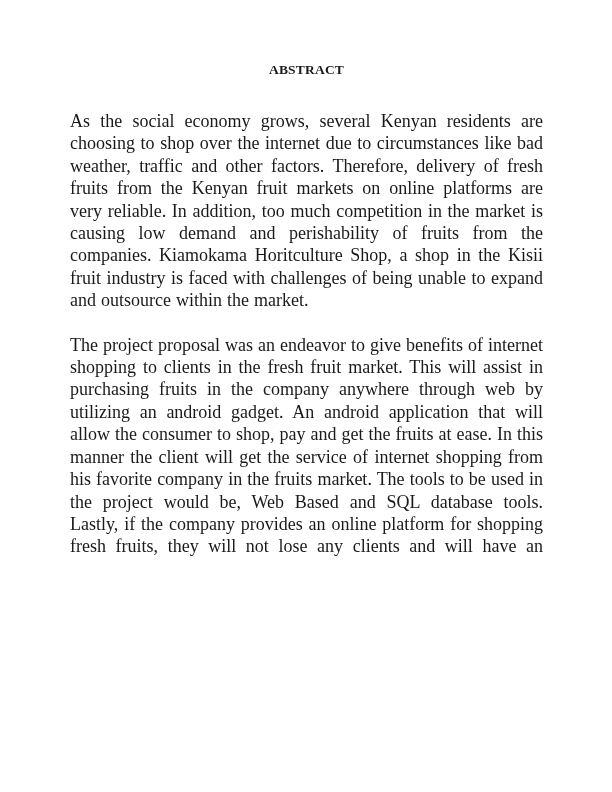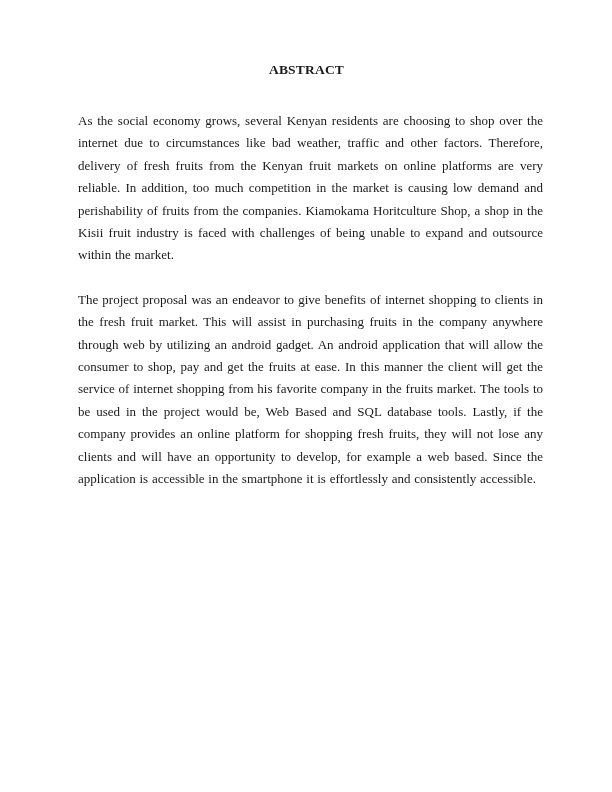--- a/index.html
+++ b/index.html
@@ -24,24 +24,24 @@
     right: 69px;
   }
   .doc-title {
     text-align: center;
     font-weight: bold;
     font-size: 13.5px;
     letter-spacing: 0.2px;
     margin: 0 0 32px 0;
   }
   .doc-paragraph {
-    font-size: 13px;
+    font-size: 18px;
     line-height: 22.4px;
     text-align: justify;
-    margin: 0 0 22px 8px;
+    margin: 0 0 22px 0;
     word-spacing: 0.5px;
   }
   .page-number {
     position: absolute;
     top: 728px;
     left: 0;
     width: 100%;
     text-align: center;
     font-size: 12.5px;
     color: #1a1a1a;

